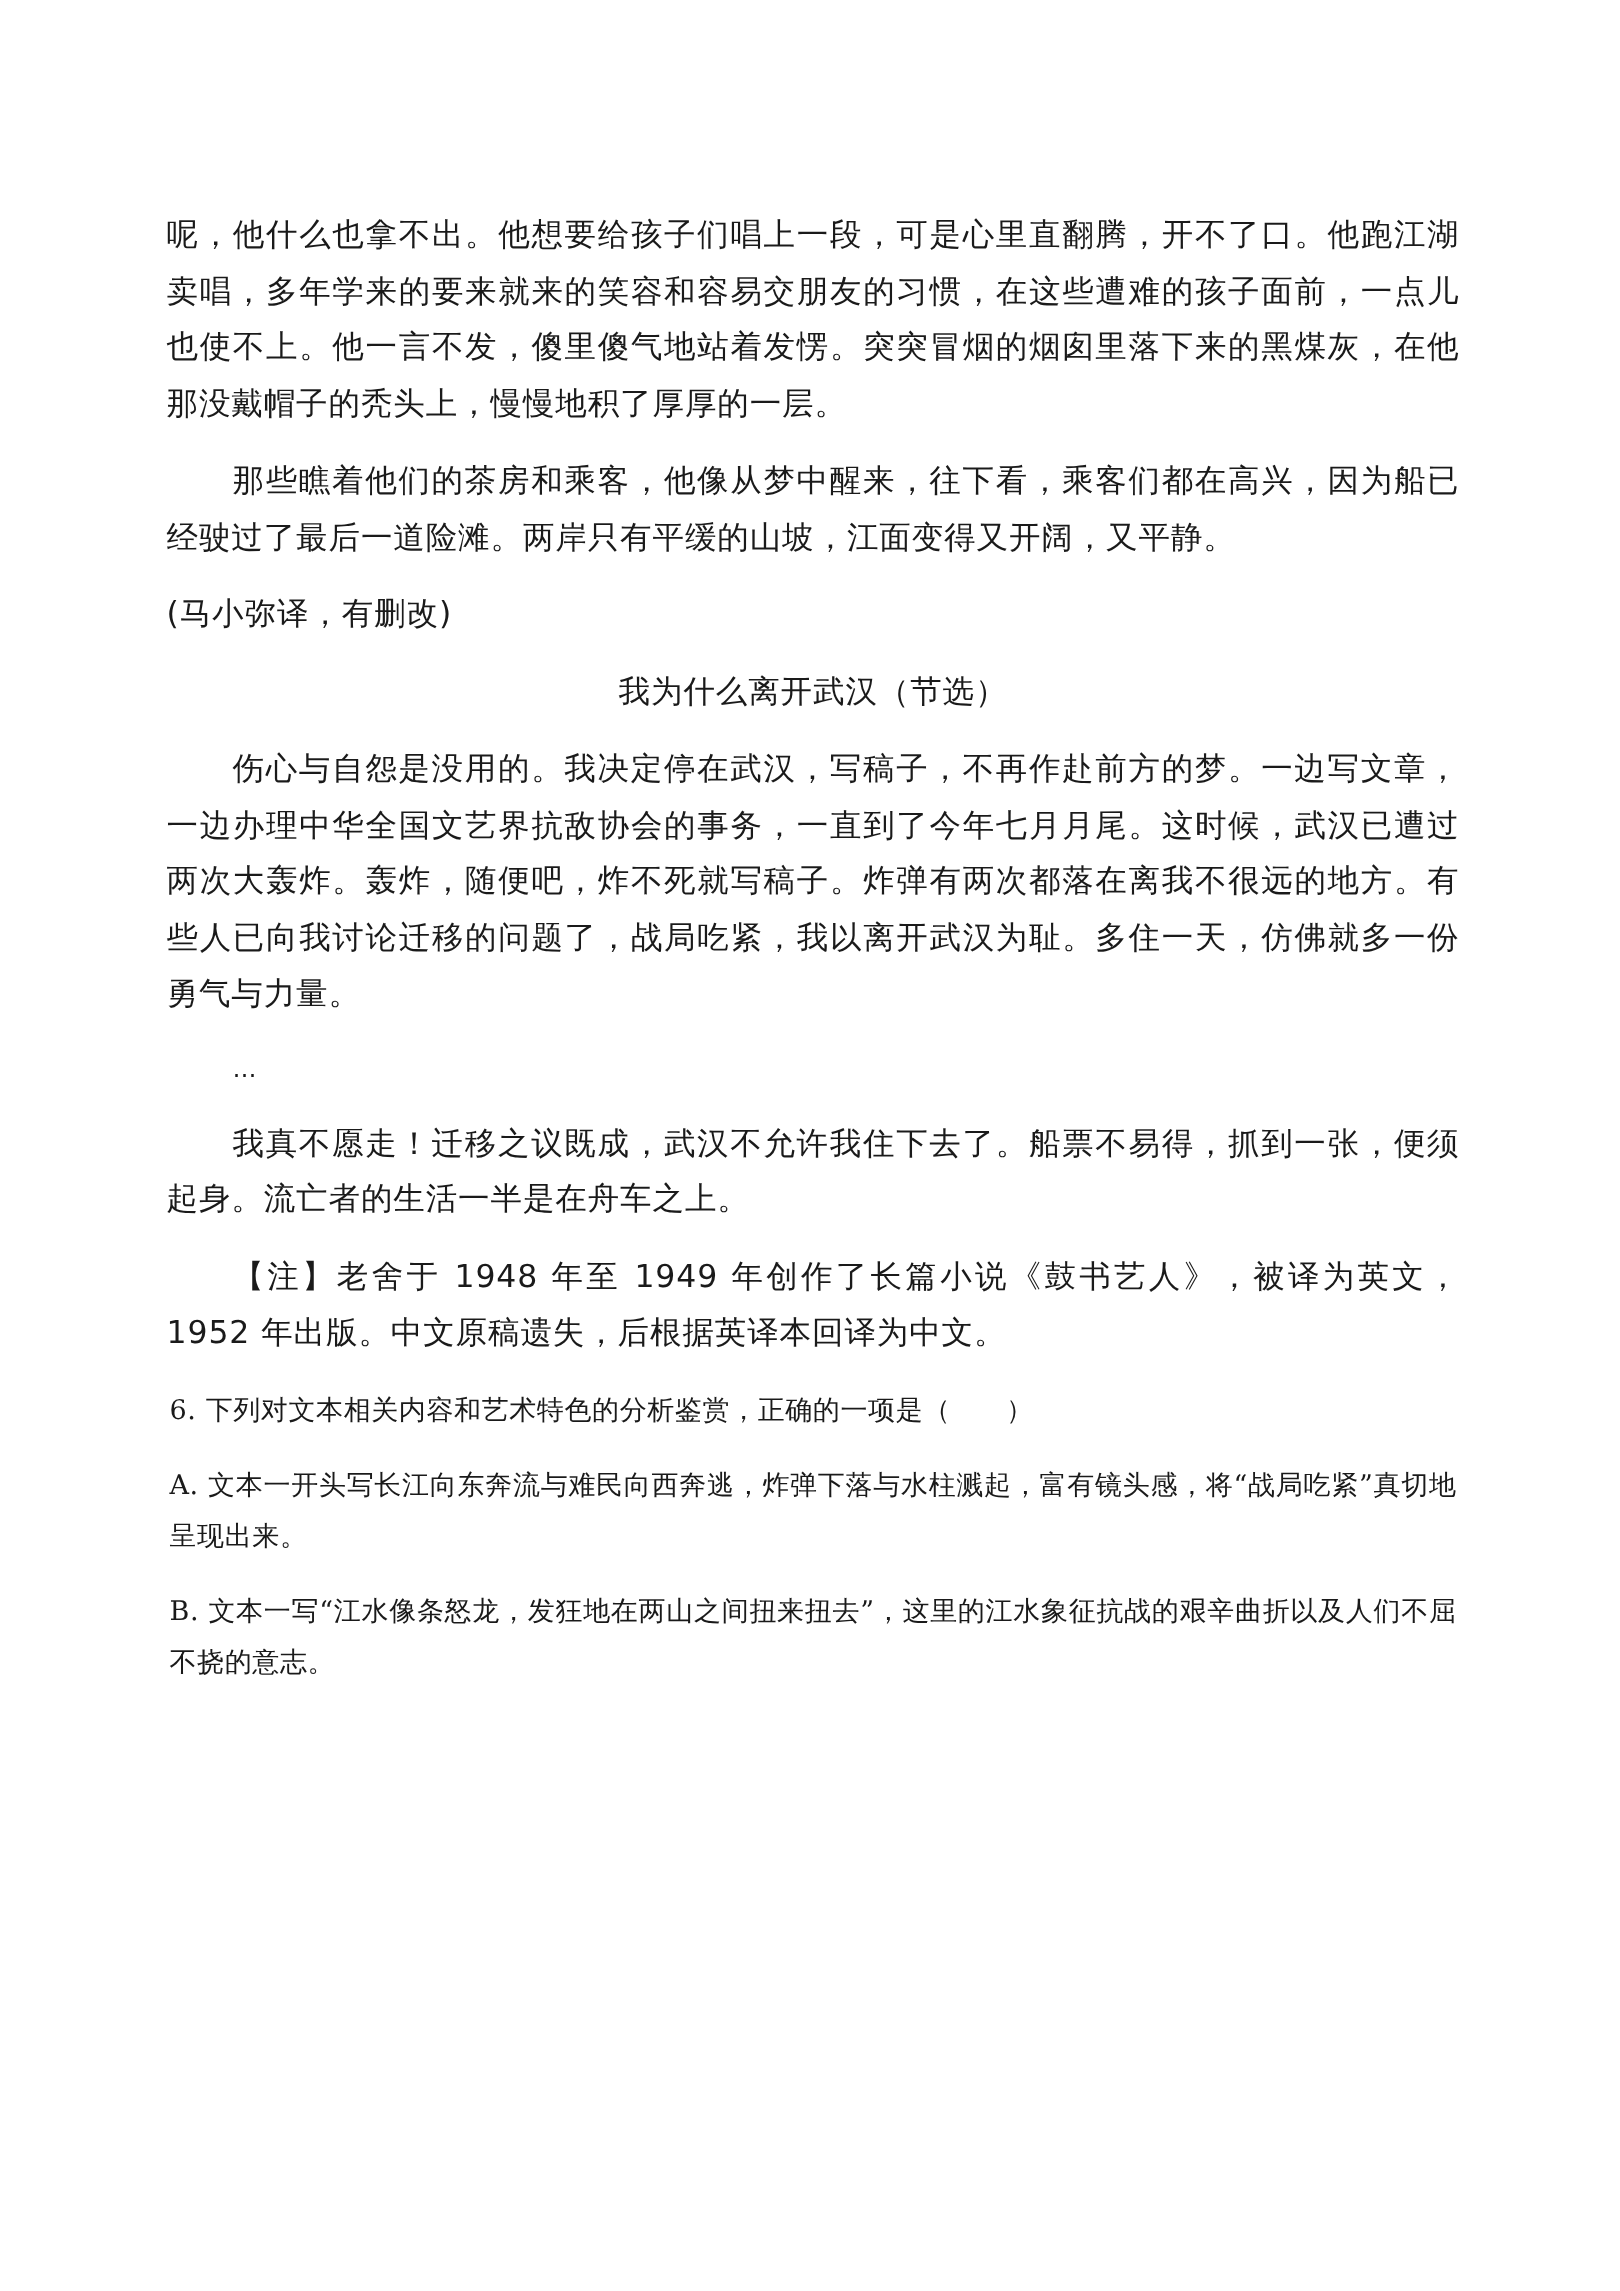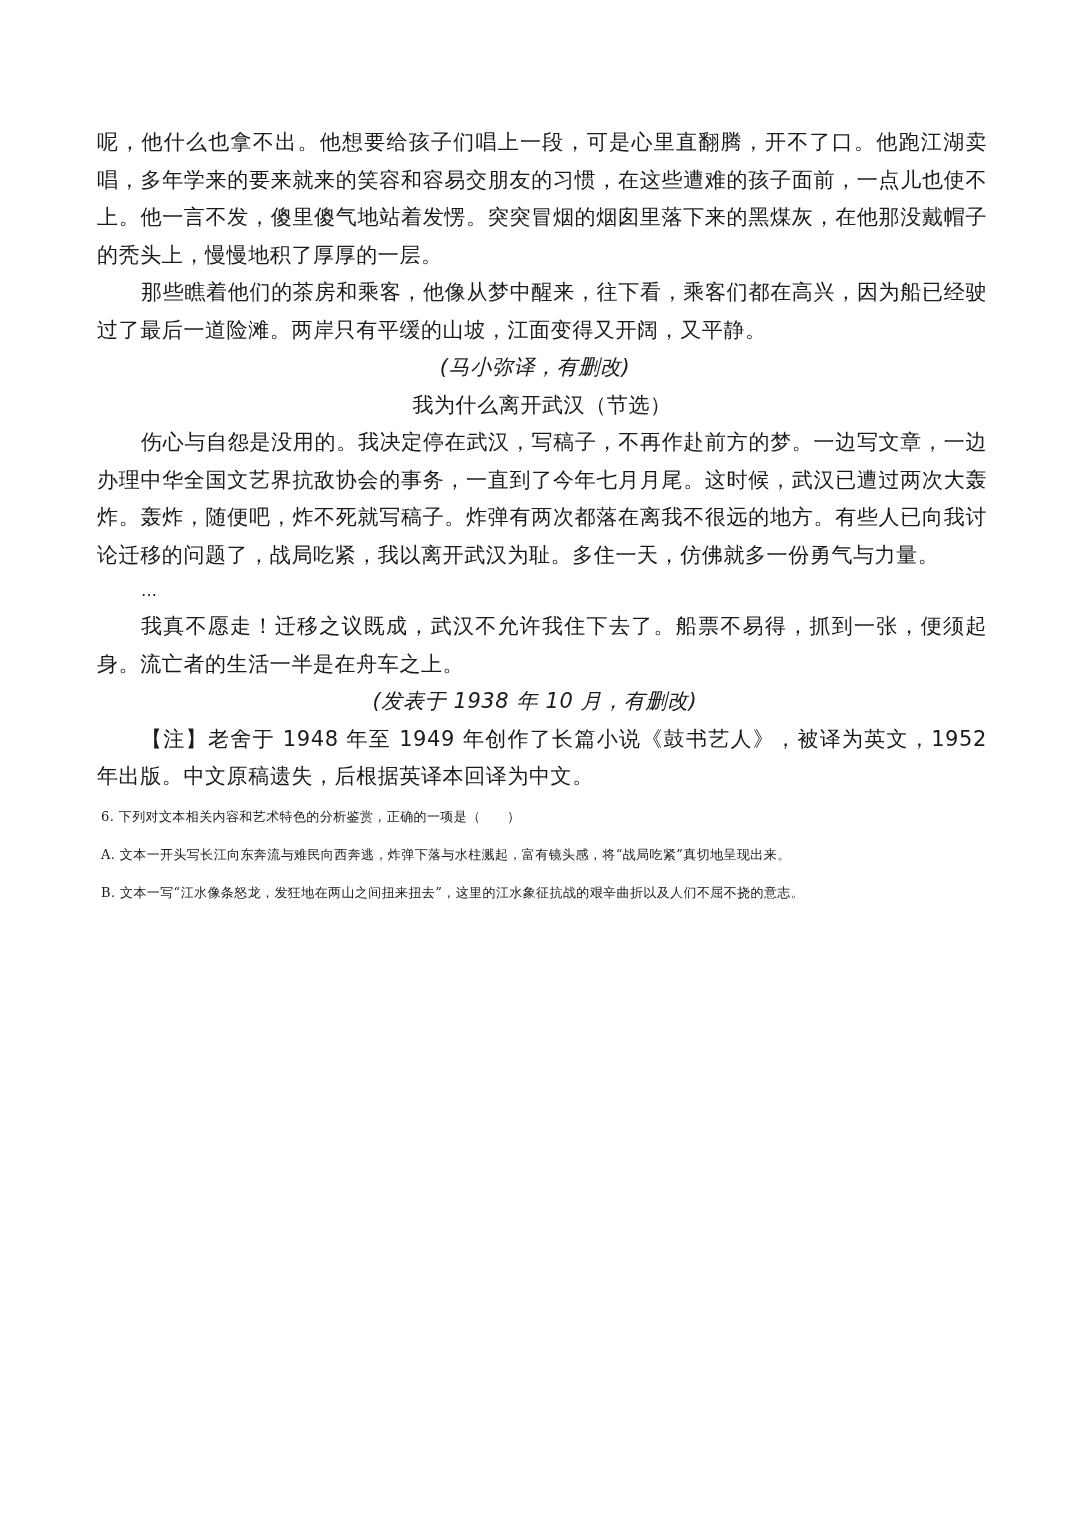--- a/index.html
+++ b/index.html
@@ -17,38 +17,37 @@
     }
     .page {
       position: absolute;
       left: 97px;
       top: 124px;
       width: 890px;
     }
     .p {
       font-size: 21px;
       line-height: 37.5px;
-      margin: 0;
+      margin: 14px;
       text-align: justify;
       letter-spacing: 0.6px;
       white-space: normal;
     }
     .indent { text-indent: 44px; }
     .right {
-      text-align: center;
+      text-align: left;
       padding-right: 14px;
-      font-style: italic;
     }
     .center { text-align: center; }
     .title-main { font-weight: normal; }
     .q {
       font-family: "DejaVu Serif", "Liberation Serif", serif;
-      font-size: 13px;
+      font-size: 18px;
       line-height: 34px;
-      margin: 4px;
+      margin: 16px;
       letter-spacing: 0.4px;
       text-align: justify;
     }
     .ellipsis {
       font-size: 16px;
       line-height: 34px;
     }
   </style>
 </head>
 <body>
@@ -59,21 +58,20 @@
   <p class="p indent">那些瞧着他们的茶房和乘客，他像从梦中醒来，往下看，乘客们都在高兴，因为船已经驶过了最后一道险滩。两岸只有平缓的山坡，江面变得又开阔，又平静。</p>
   <p class="p right">(马小弥译，有删改)</p>
 
   <p class="p center">
     <span class="title-main">我为什么离开武汉</span><span>（节选）</span>
   </p>
 
   <p class="p indent">伤心与自怨是没用的。我决定停在武汉，写稿子，不再作赴前方的梦。一边写文章，一边办理中华全国文艺界抗敌协会的事务，一直到了今年七月月尾。这时候，武汉已遭过两次大轰炸。轰炸，随便吧，炸不死就写稿子。炸弹有两次都落在离我不很远的地方。有些人已向我讨论迁移的问题了，战局吃紧，我以离开武汉为耻。多住一天，仿佛就多一份勇气与力量。</p>
   <p class="p indent ellipsis">…</p>
   <p class="p indent">我真不愿走！迁移之议既成，武汉不允许我住下去了。船票不易得，抓到一张，便须起身。流亡者的生活一半是在舟车之上。</p>
-  <p class="p right">(发表于 1938 年 10 月，有删改)</p>
 
   <p class="p indent">【注】老舍于 1948 年至 1949 年创作了长篇小说《鼓书艺人》，被译为英文，1952 年出版。中文原稿遗失，后根据英译本回译为中文。</p>
 
   <p class="q">6. 下列对文本相关内容和艺术特色的分析鉴赏，正确的一项是（　　）</p>
   <p class="q">A. 文本一开头写长江向东奔流与难民向西奔逃，炸弹下落与水柱溅起，富有镜头感，将“战局吃紧”真切地呈现出来。</p>
   <p class="q">B. 文本一写“江水像条怒龙，发狂地在两山之间扭来扭去”，这里的江水象征抗战的艰辛曲折以及人们不屈不挠的意志。</p>
 
 </div>
 
 </body></html>

